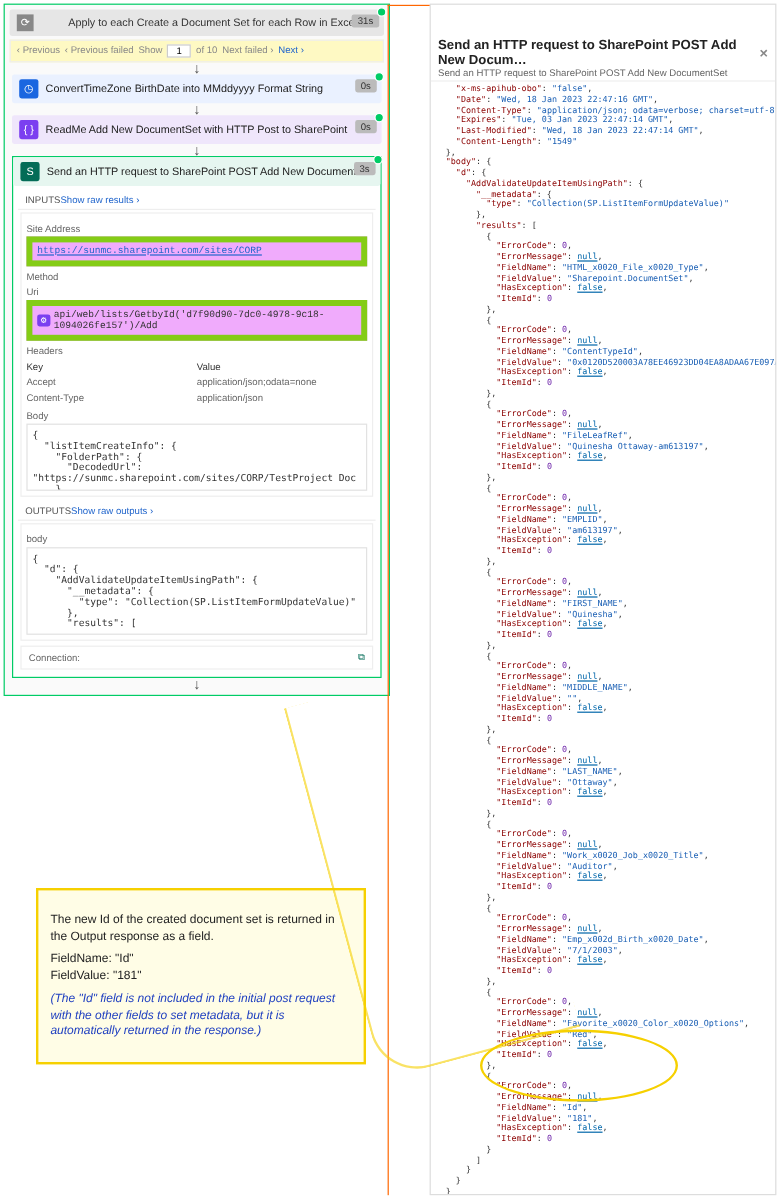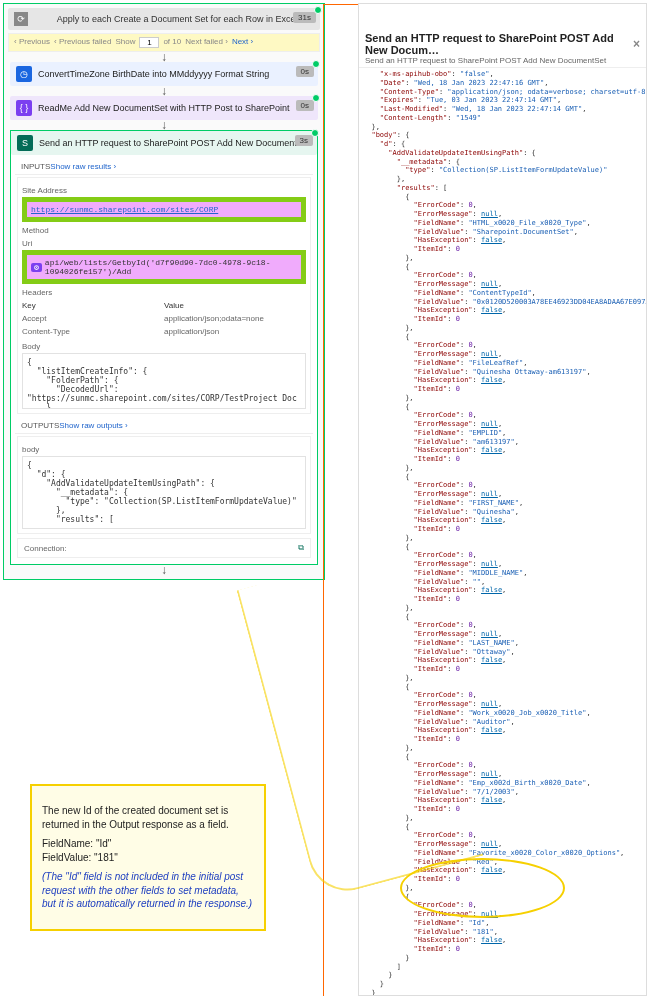--- a/index.html
+++ b/index.html
@@ -102,23 +102,23 @@
   .code-box2 { max-height:80px; }
   .connection-row {
     border:1px solid #eee; margin:4px 6px 0 6px;
     padding:4px 6px; font-size:8px; color:#666;
     display:flex; justify-content:space-between; align-items:flex-end;
   }
 
   
   .note-box {
     position:absolute; left:30px; top:740px;
-    width:236px; border:2px solid #f6d000;
+    width:275px; border:2px solid #f6d000;
     background:#fffde6; padding:12px 10px;
-    font-size:10px; color:#222; line-height:1.35;margin-top:44px;
+    font-size:10px; color:#222; line-height:1.35;
   }
   .note-box .blue { color:#2040c0; font-style:italic; }
   .note-box p { margin:6px 0; }
 
   
   .right-pane {
     position:absolute; left:358px; top:3px;
     width:289px; height:993px;
     border:1px solid #ddd; background:#fff;
     display:flex; flex-direction:column;

